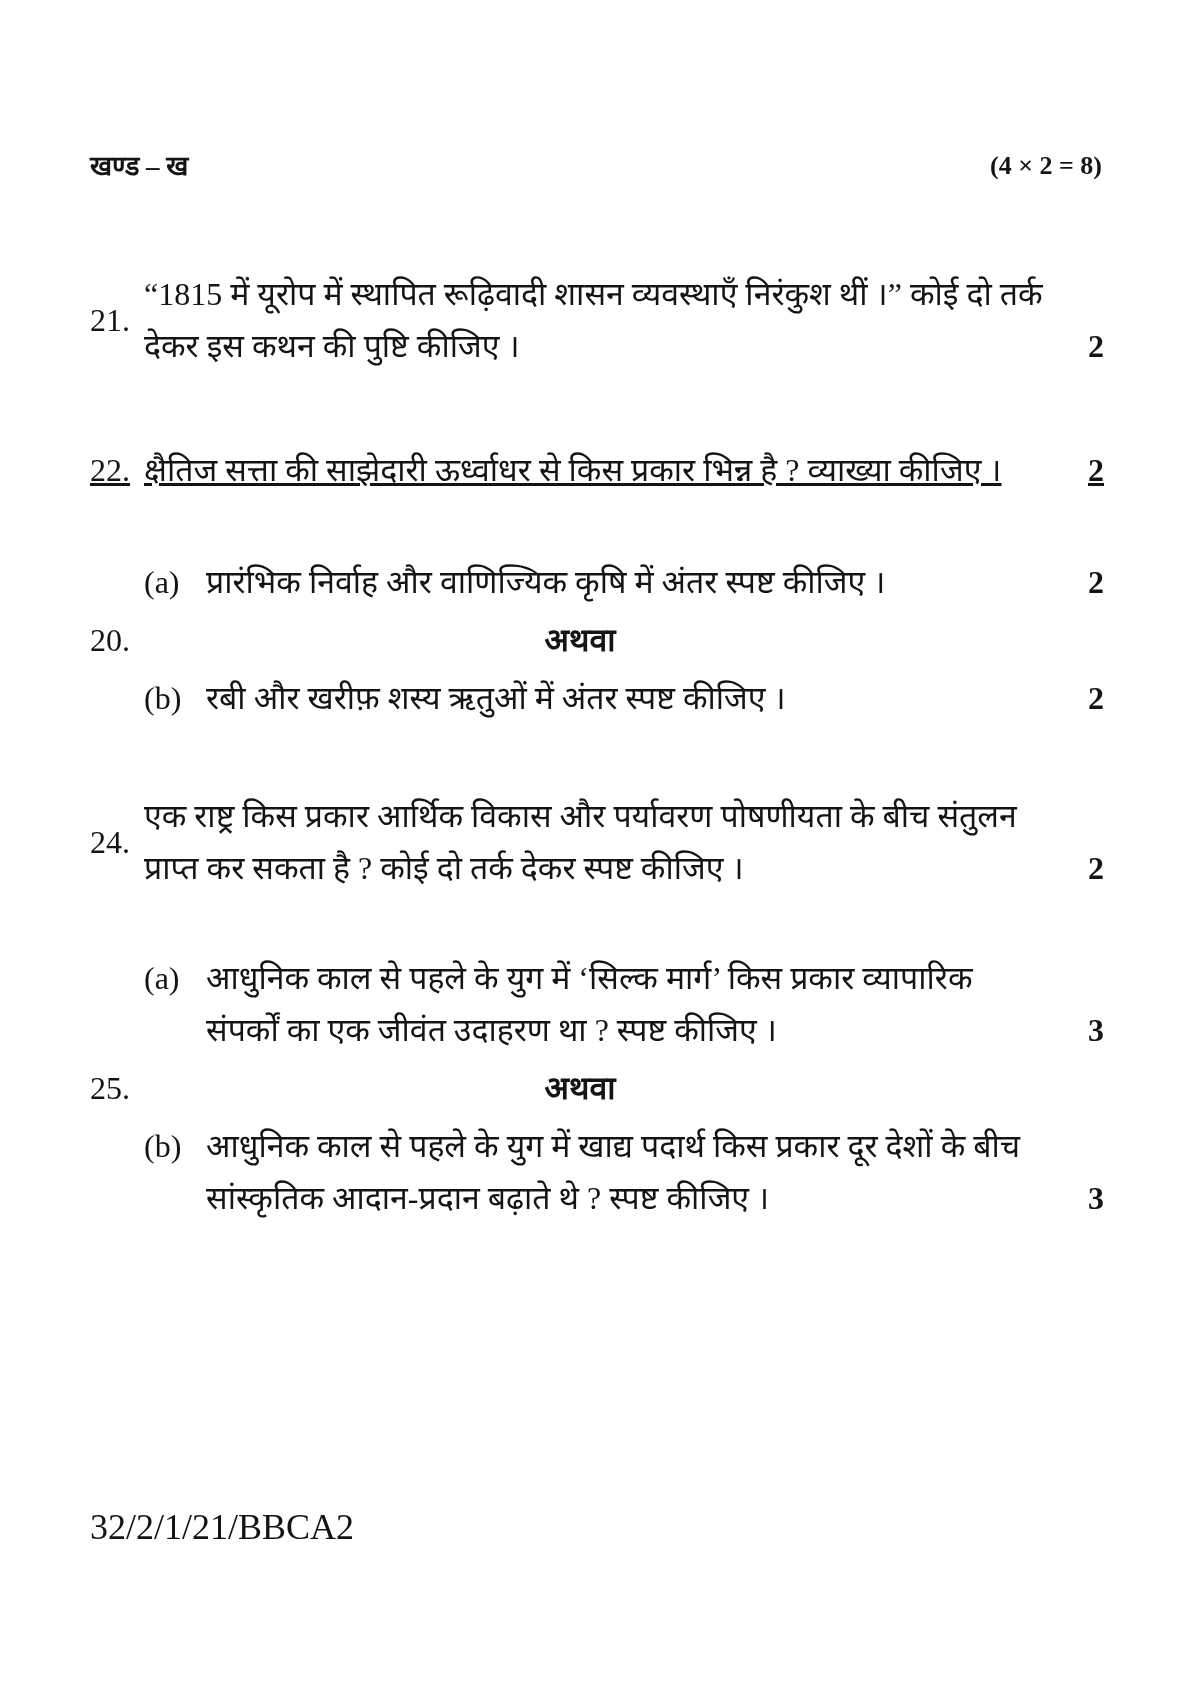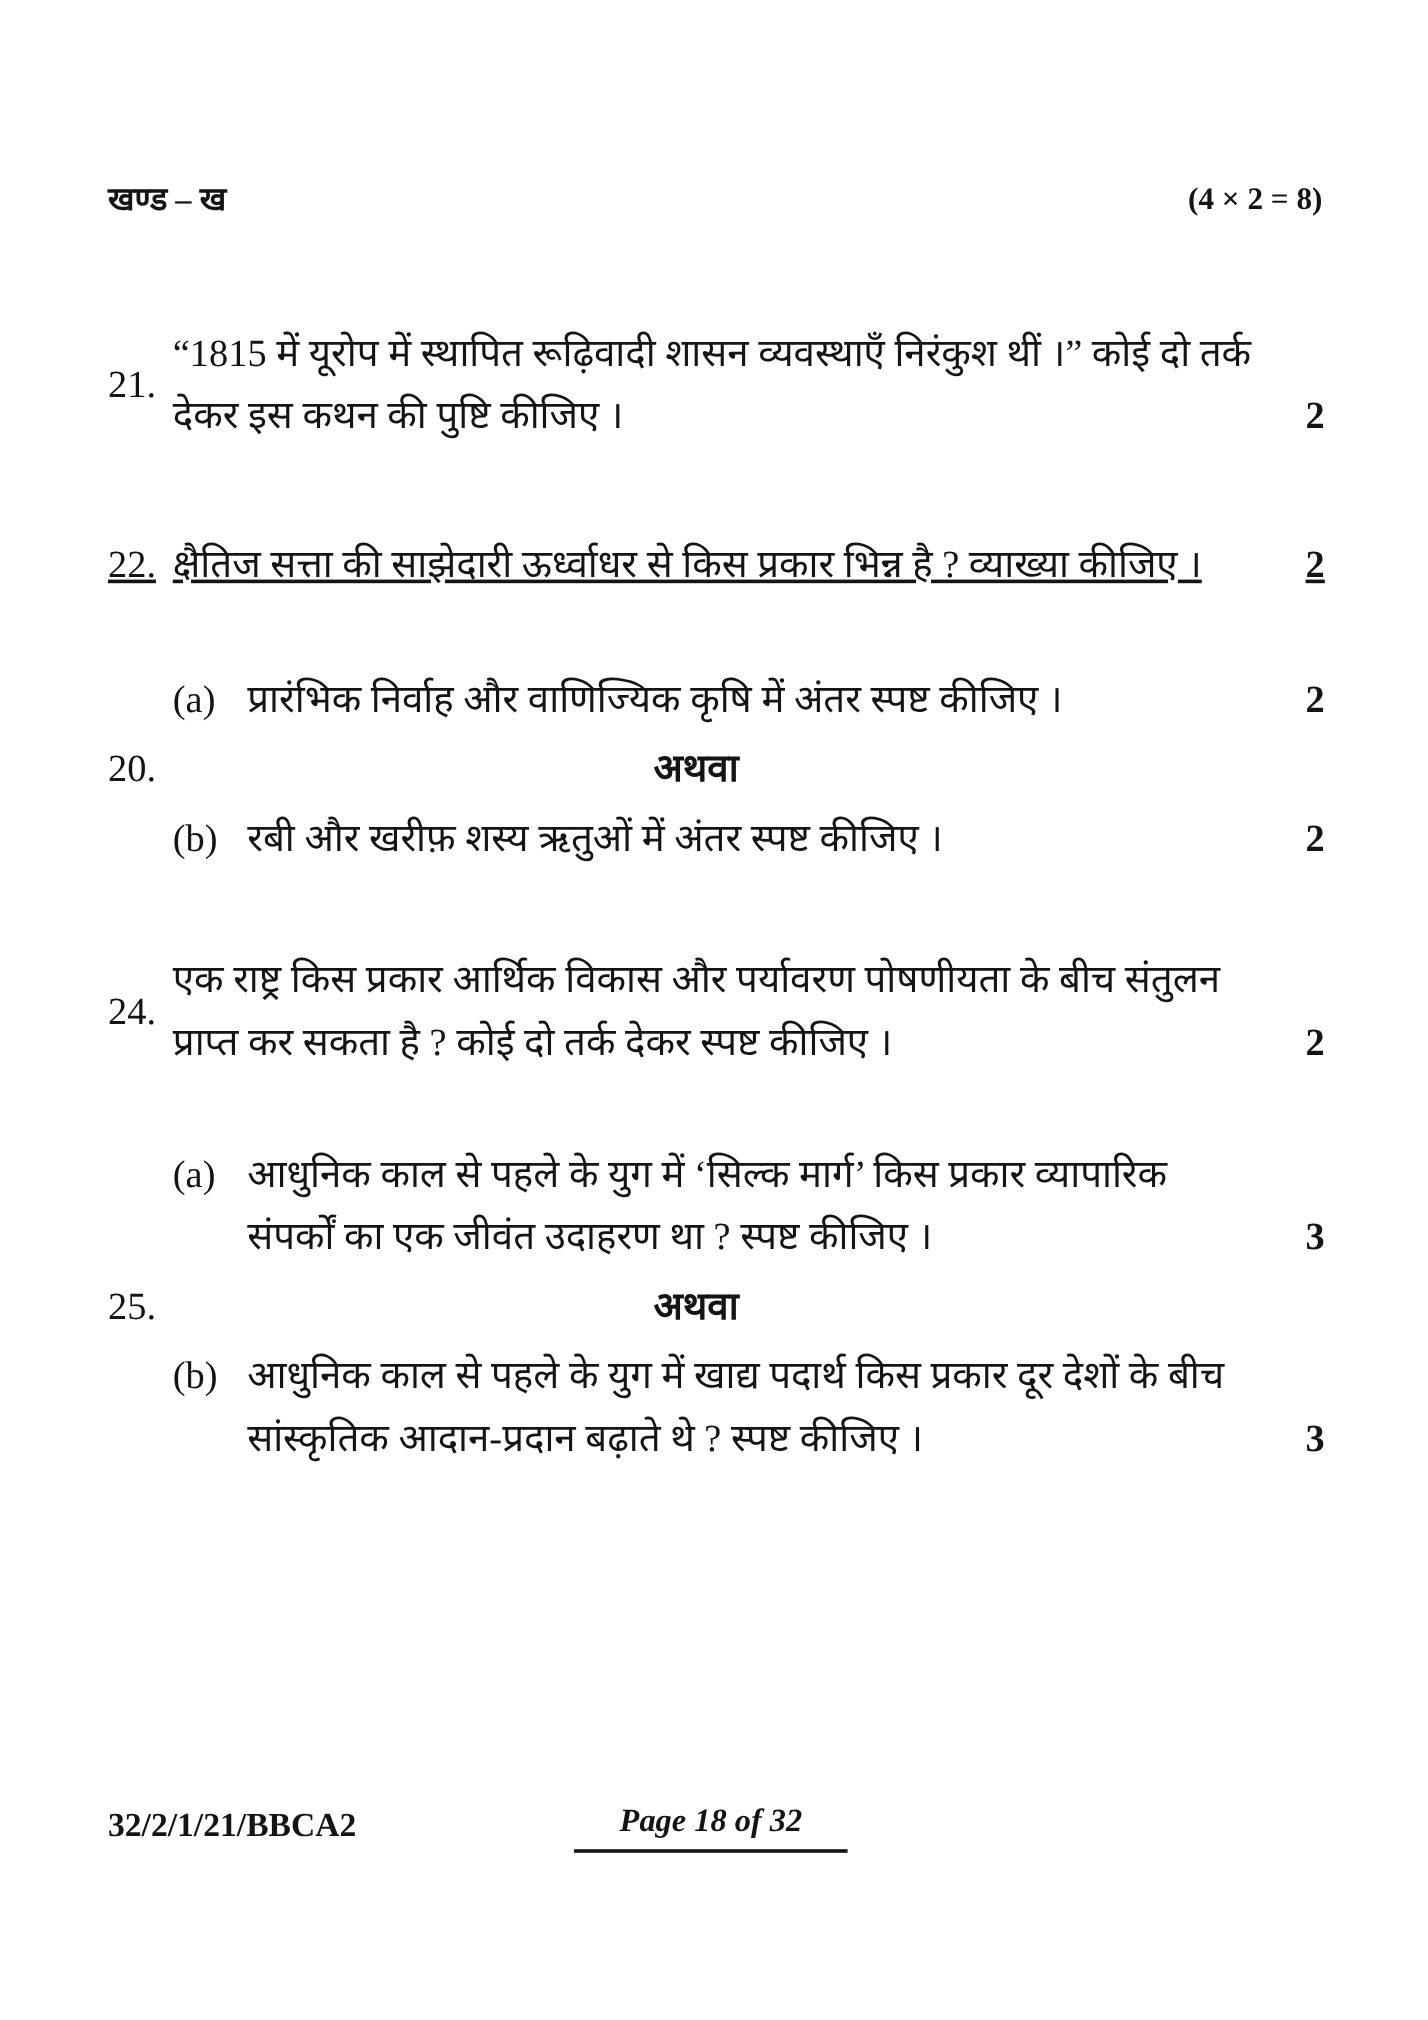--- a/index.html
+++ b/index.html
@@ -100,22 +100,22 @@
     position: absolute;
     left: 90px;
     right: 86px;
     top: 1502px;
     height: 60px;
   }
   .footer-code {
     position: absolute;
     left: 0;
     top: 4px;
-    font-weight: bold;
-    font-size: 28px;
+    font-weight: normal;
+    font-size: 36px;
   }
   .footer-page {
     position: absolute;
     left: 50%;
     transform: translateX(-52%);
     top: 0;
     font-weight: bold;
     font-style: italic;
     font-size: 27px;
     padding: 0 38px 8px 38px;
@@ -180,16 +180,15 @@
       <div class="part">
         <div class="plabel">(b)</div>
         <div class="qtext">आधुनिक काल से पहले के युग में खाद्य पदार्थ किस प्रकार दूर देशों के बीच सांस्कृतिक आदान-प्रदान बढ़ाते थे ? स्पष्ट कीजिए ।</div>
         <div class="qmarks">3</div>
       </div>
     </div>
   </div>
 
   <div class="footer">
     <div class="footer-code">32/2/1/21/BBCA2</div>
-    <div class="footer-page">Page 18 of 32</div>
   </div>
 
 </div>
 
 </body></html>

